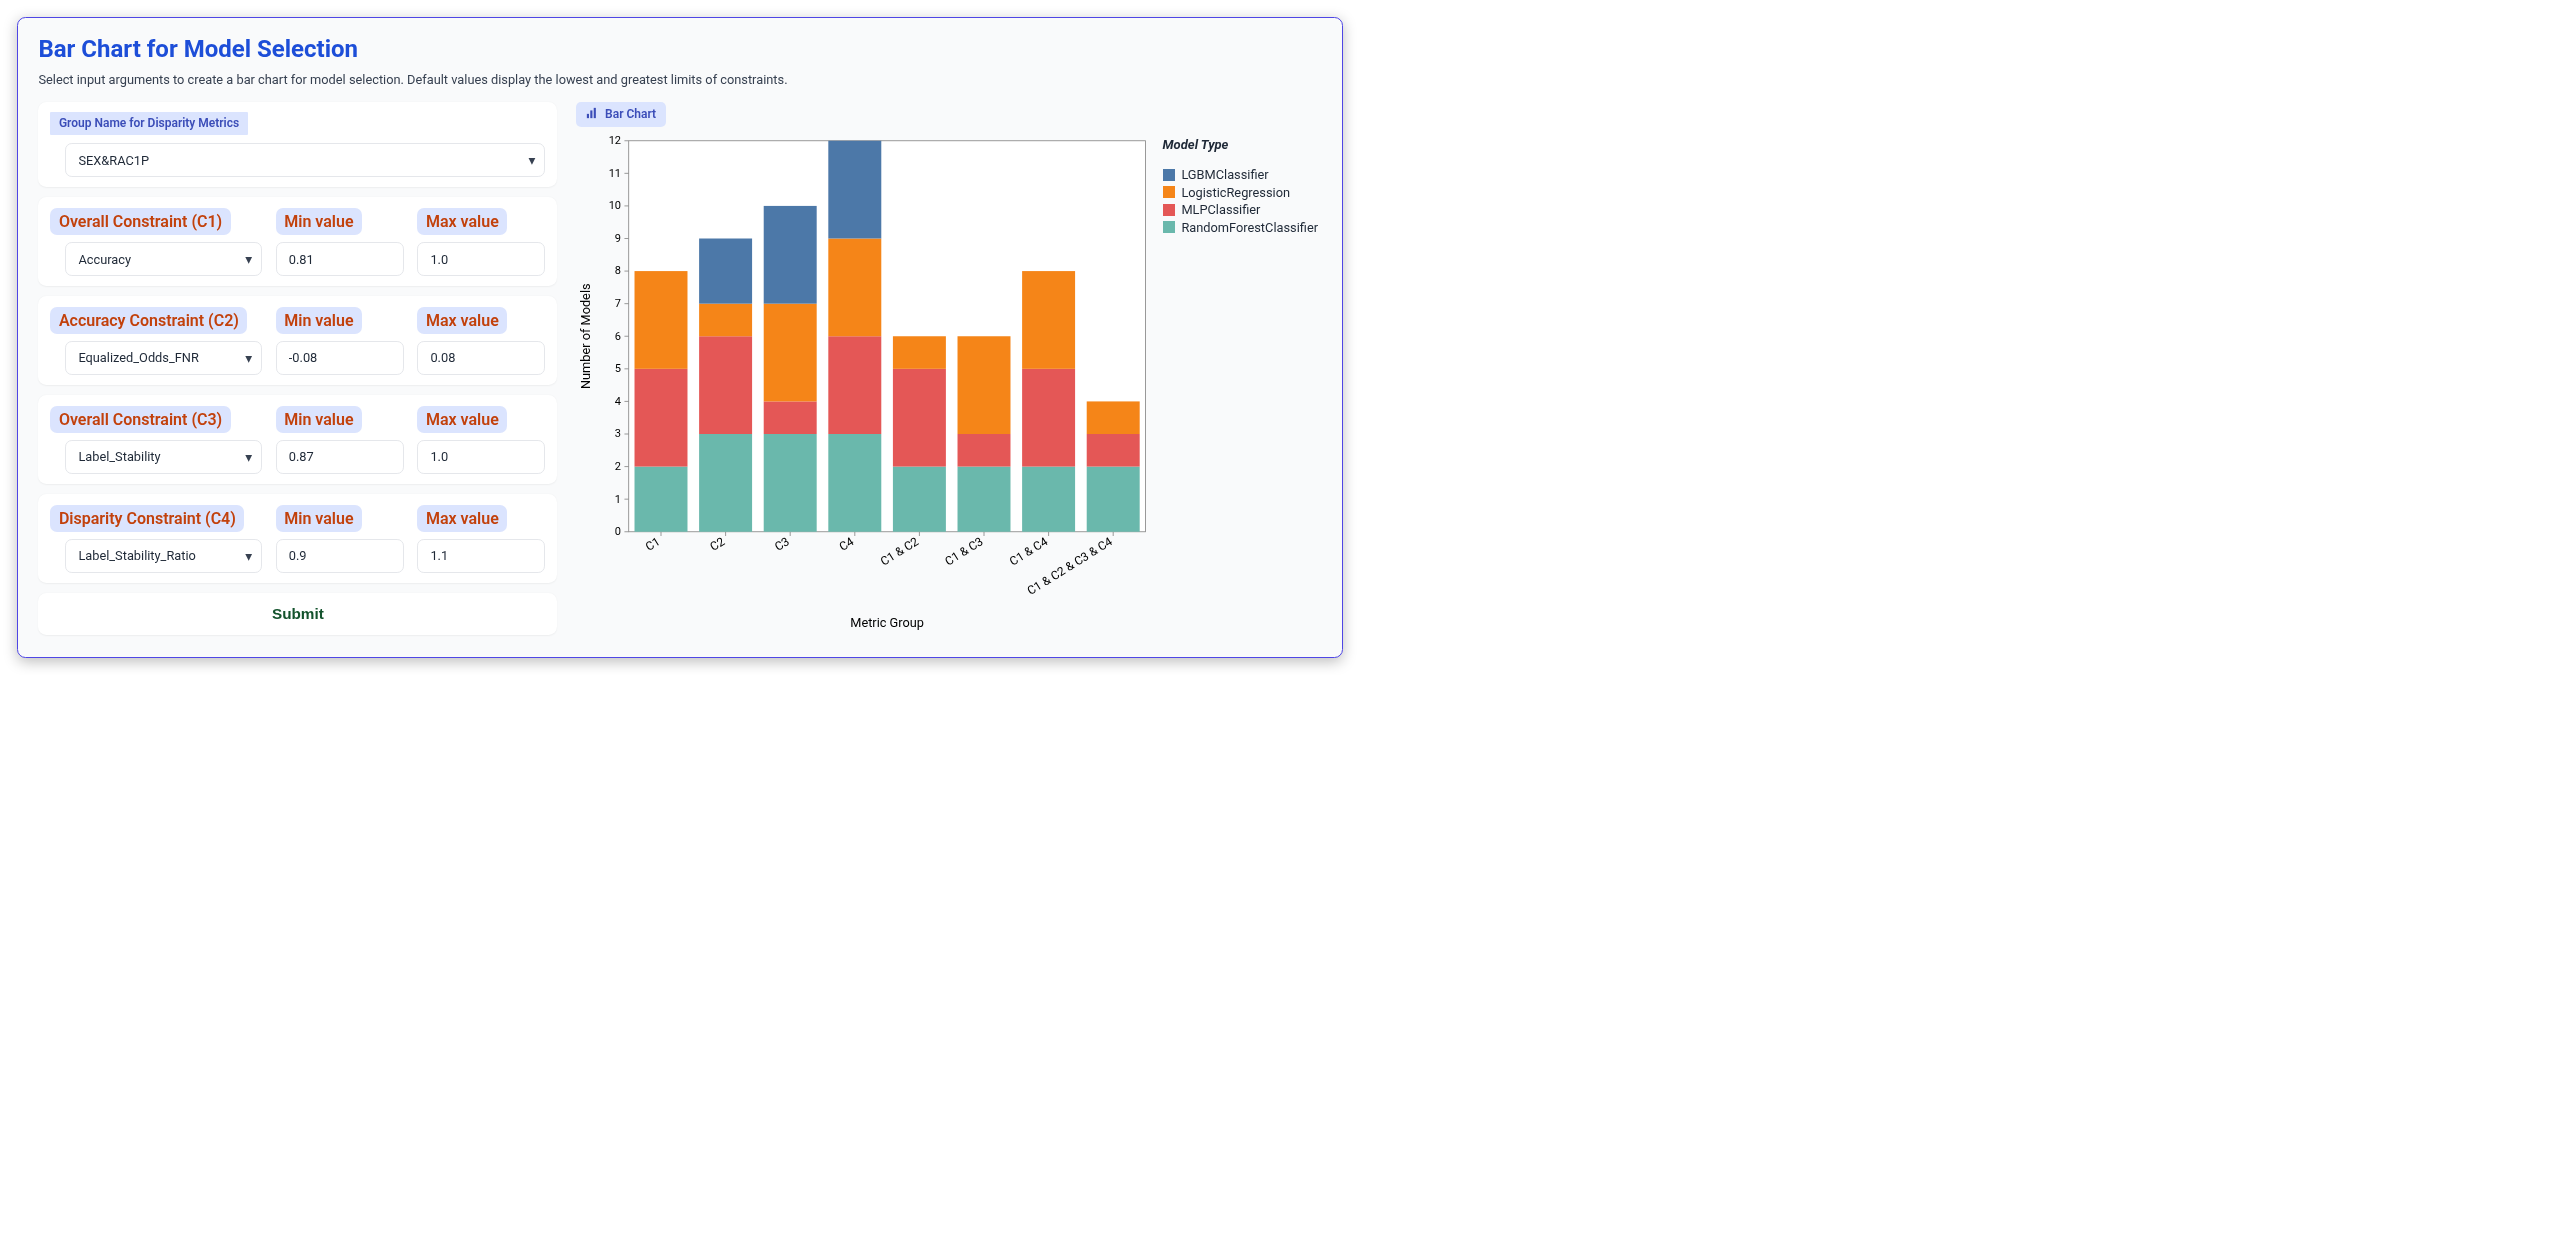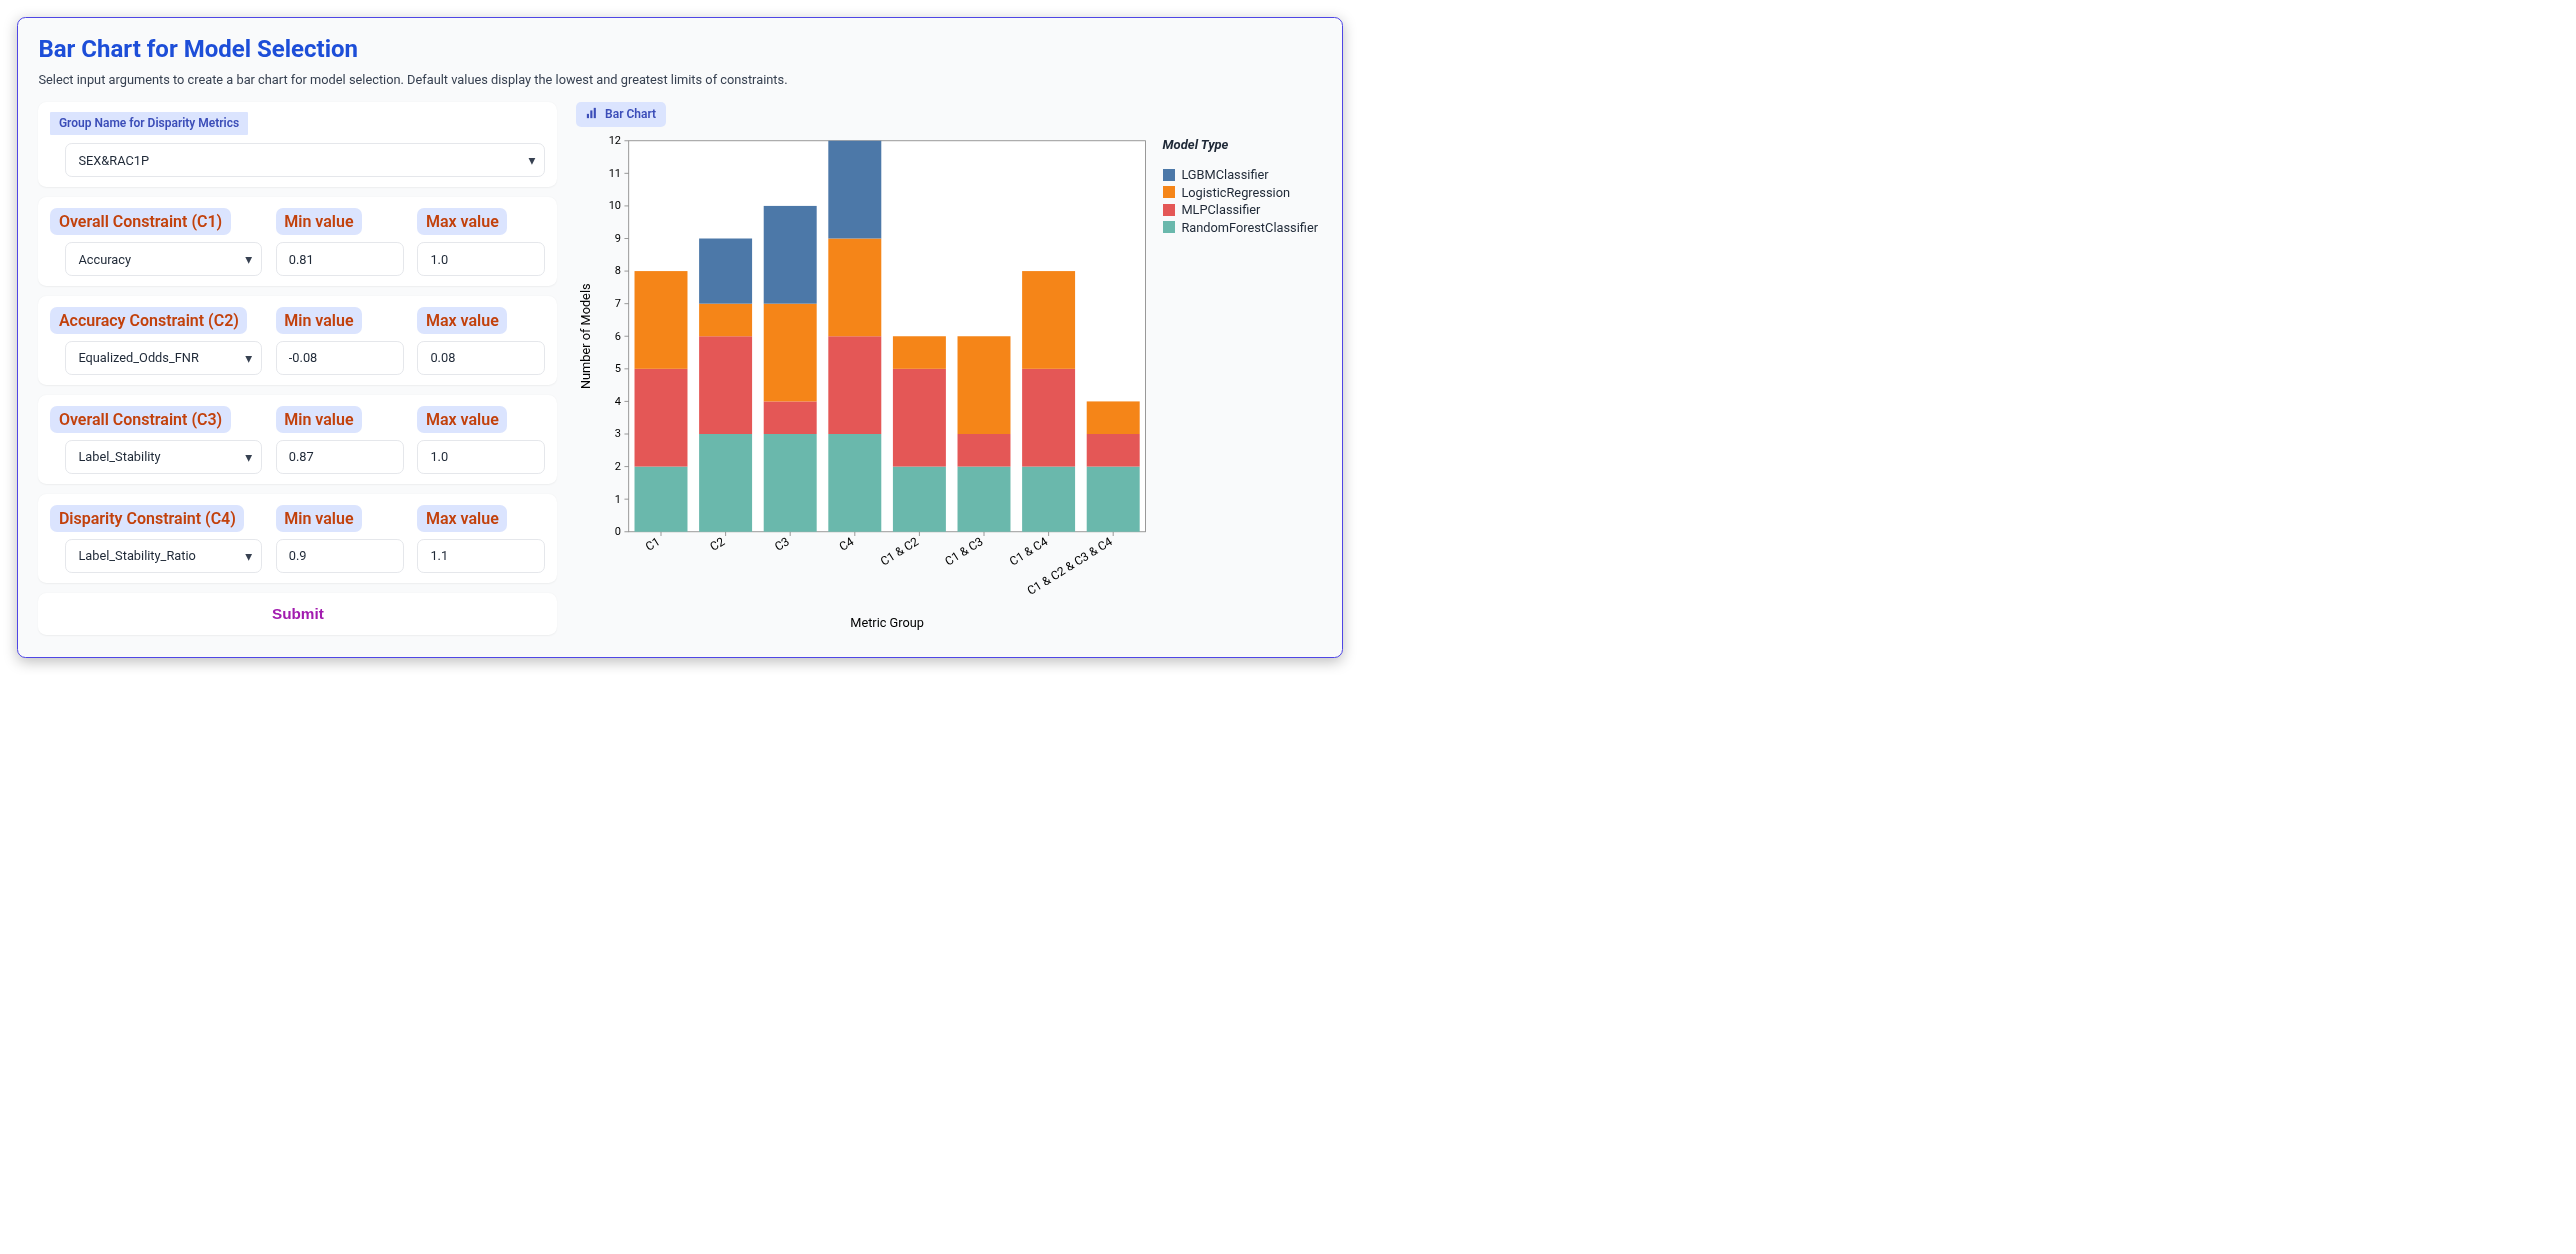--- a/index.html
+++ b/index.html
@@ -95,21 +95,21 @@
     color: #374151;
   }
   .input { padding-right: 12px; }
   .submit-btn {
     background: #fff;
     border: none;
     border-radius: 8.5px;
     padding: 12px;
     font-size: 15.3px;
     font-weight: 700;
-    color: #a21caf;
+    color: #14532d;
     cursor: pointer;
     box-shadow: 0 0.9px 1.7px rgba(0,0,0,0.05);
   }
   .chart-tab {
     display: inline-flex;
     align-items: center;
     gap: 6.8px;
     background: #dbe4fe;
     color: #3b4db8;
     font-weight: 600;

